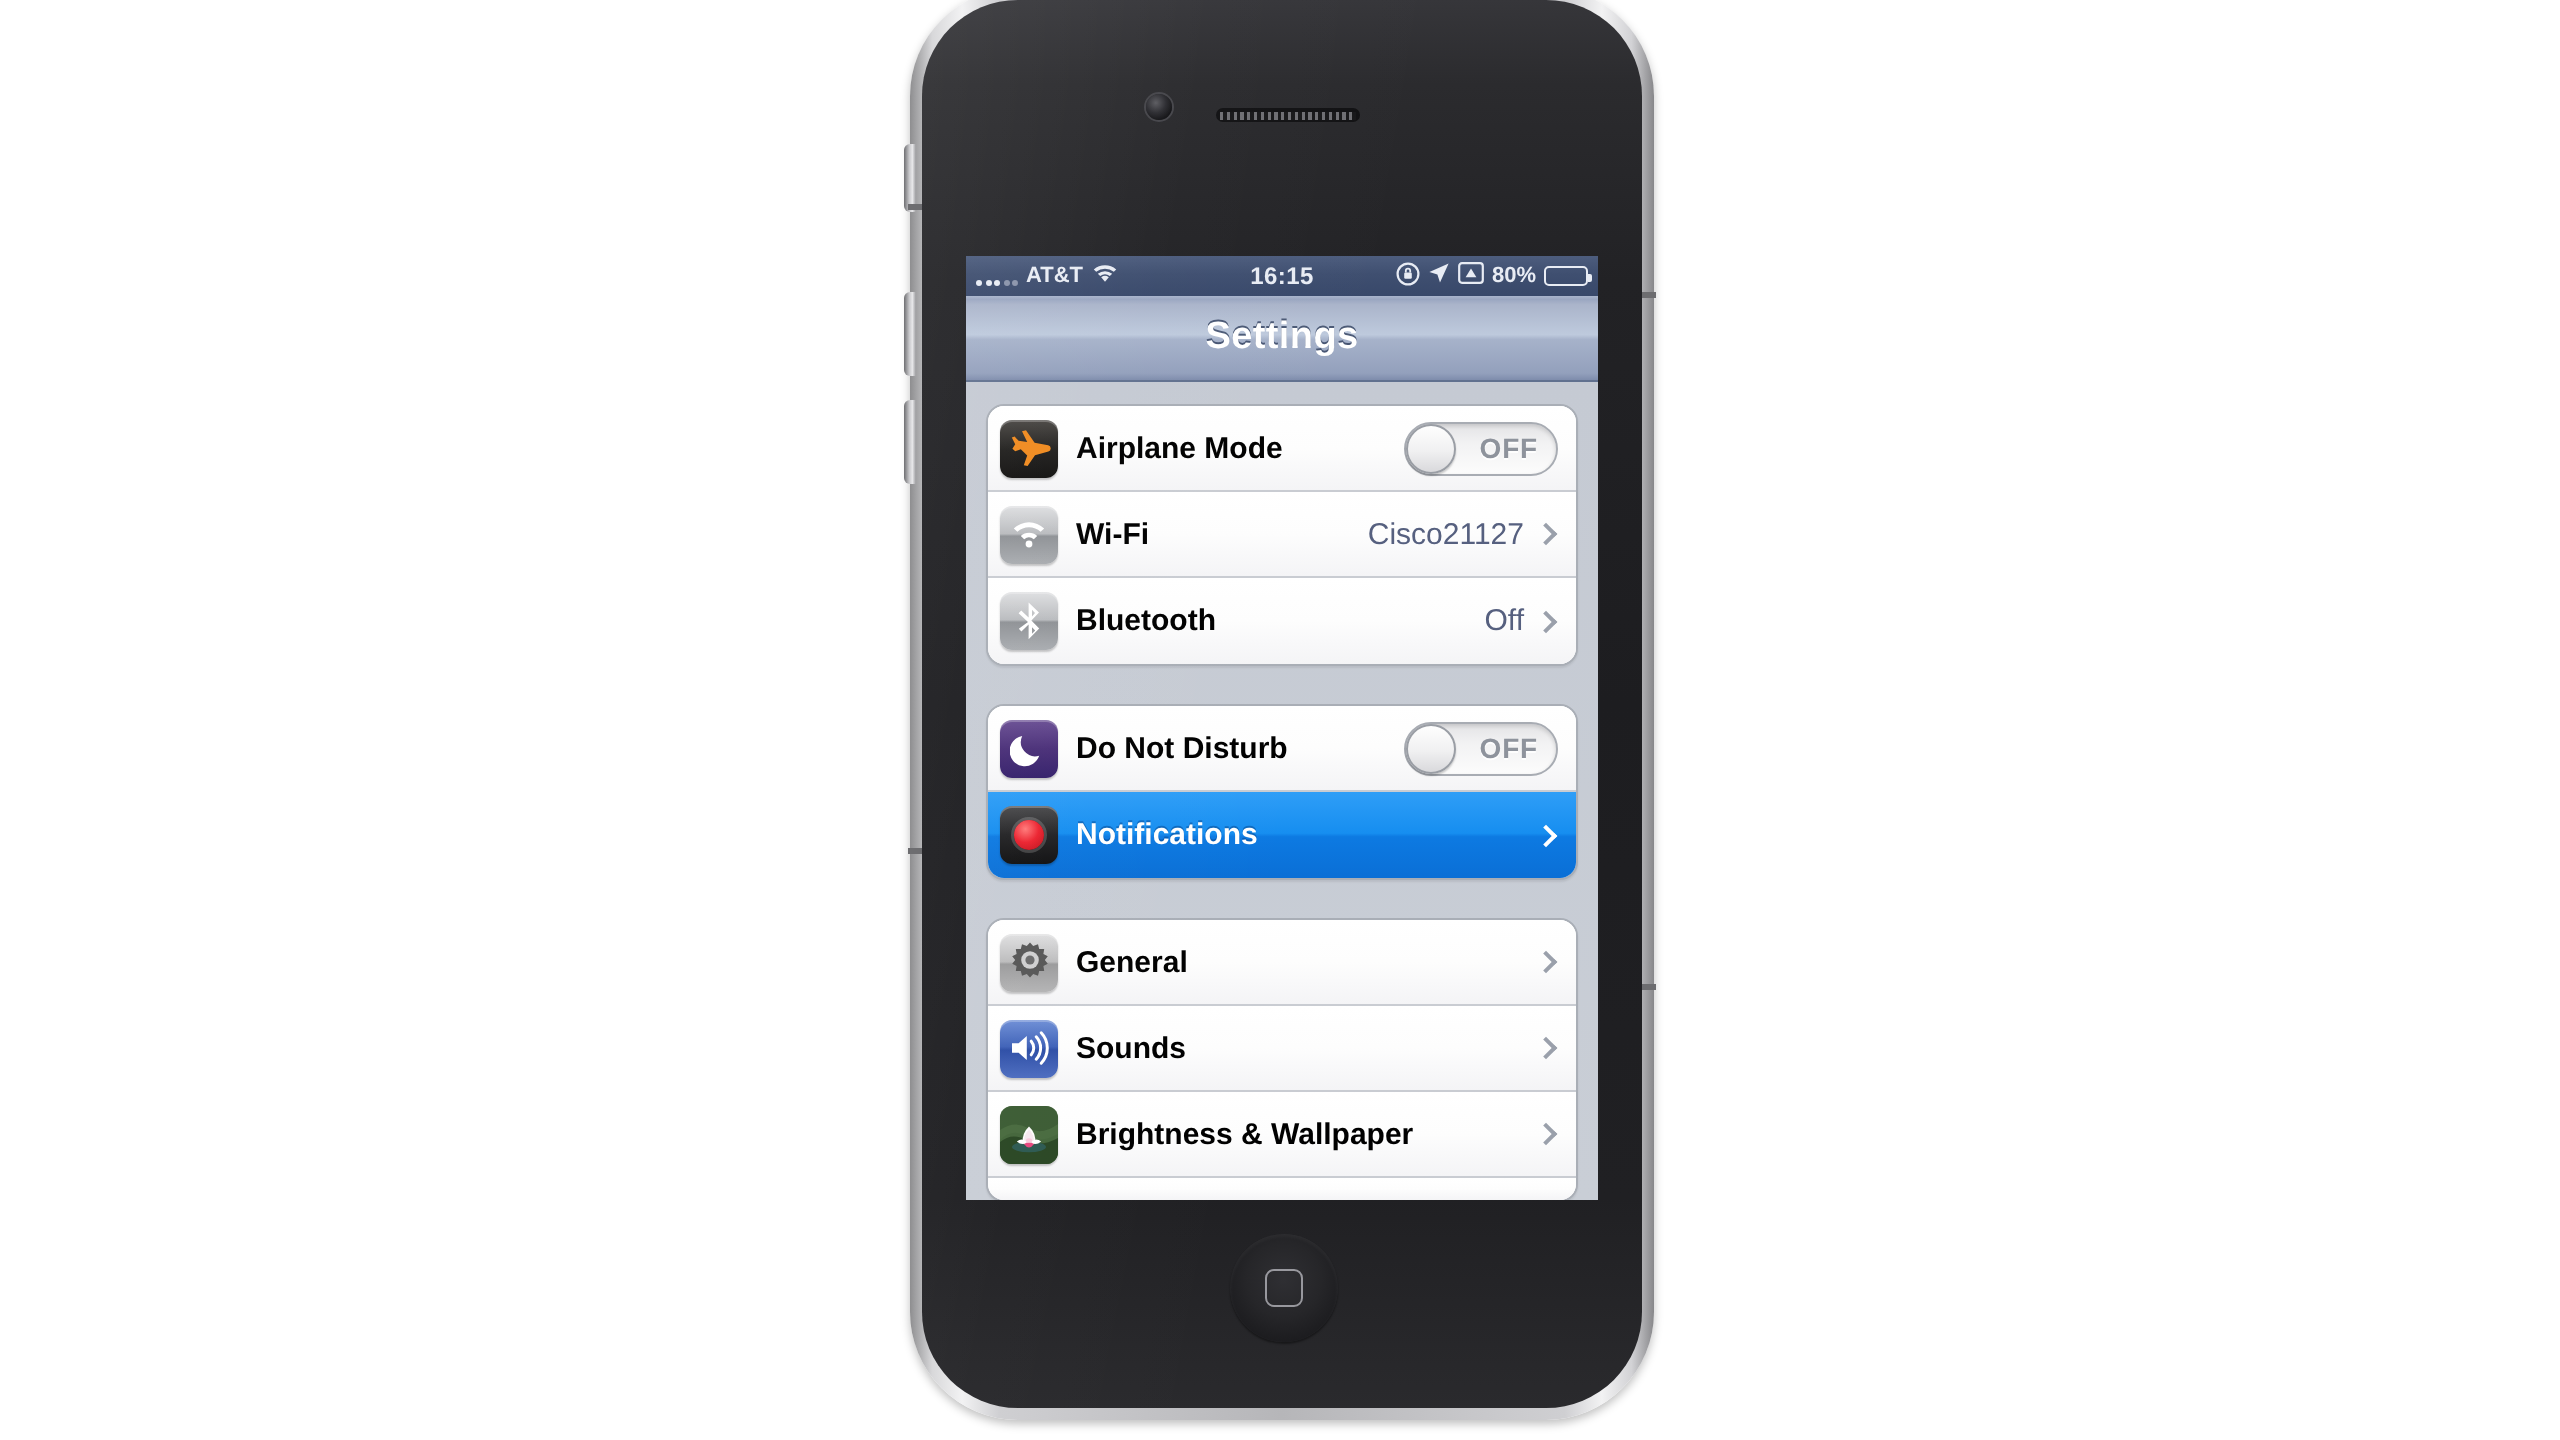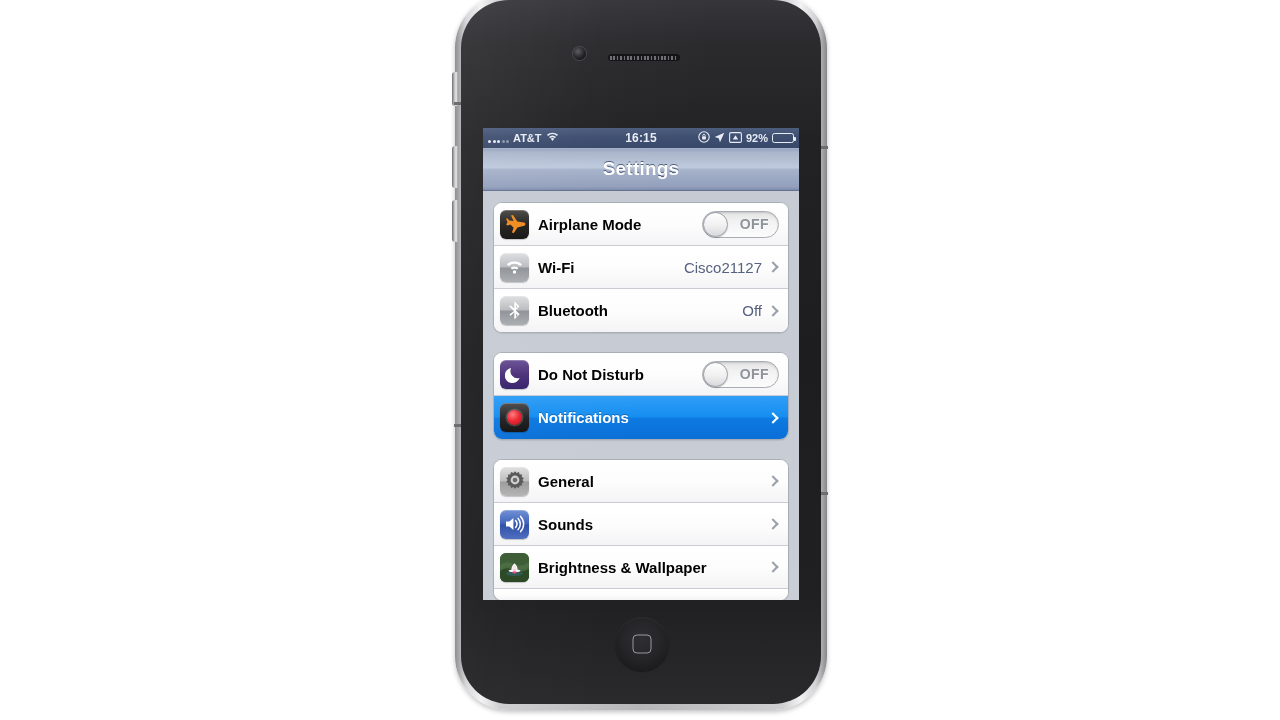--- a/index.html
+++ b/index.html
@@ -398,21 +398,21 @@
             <svg width="11" height="11" viewBox="0 0 11 11">
               <path d="M10.3 0.8 L0.7 5.0 L4.7 6.3 L6.0 10.3 Z" fill="#e8ecf4"></path>
             </svg>
           </span>
           <span>
             <svg width="13" height="11" viewBox="0 0 13 11">
               <rect x="0.6" y="0.6" width="11.8" height="9.8" rx="1.4" fill="none" stroke="#e8ecf4" stroke-width="1.1"></rect>
               <path d="M6.5 3.3 L9.2 7.6 L3.8 7.6 Z" fill="#e8ecf4"></path>
             </svg>
           </span>
-          <span class="pct-txt">92%</span>
+          <span class="pct-txt">80%</span>
           <span class="battery">
             <span class="fill" style="width: 80%;"></span>
           </span>
         </div>
       </div>
 
       <div class="navbar">
         <div class="navtitle">Settings</div>
       </div>
 

